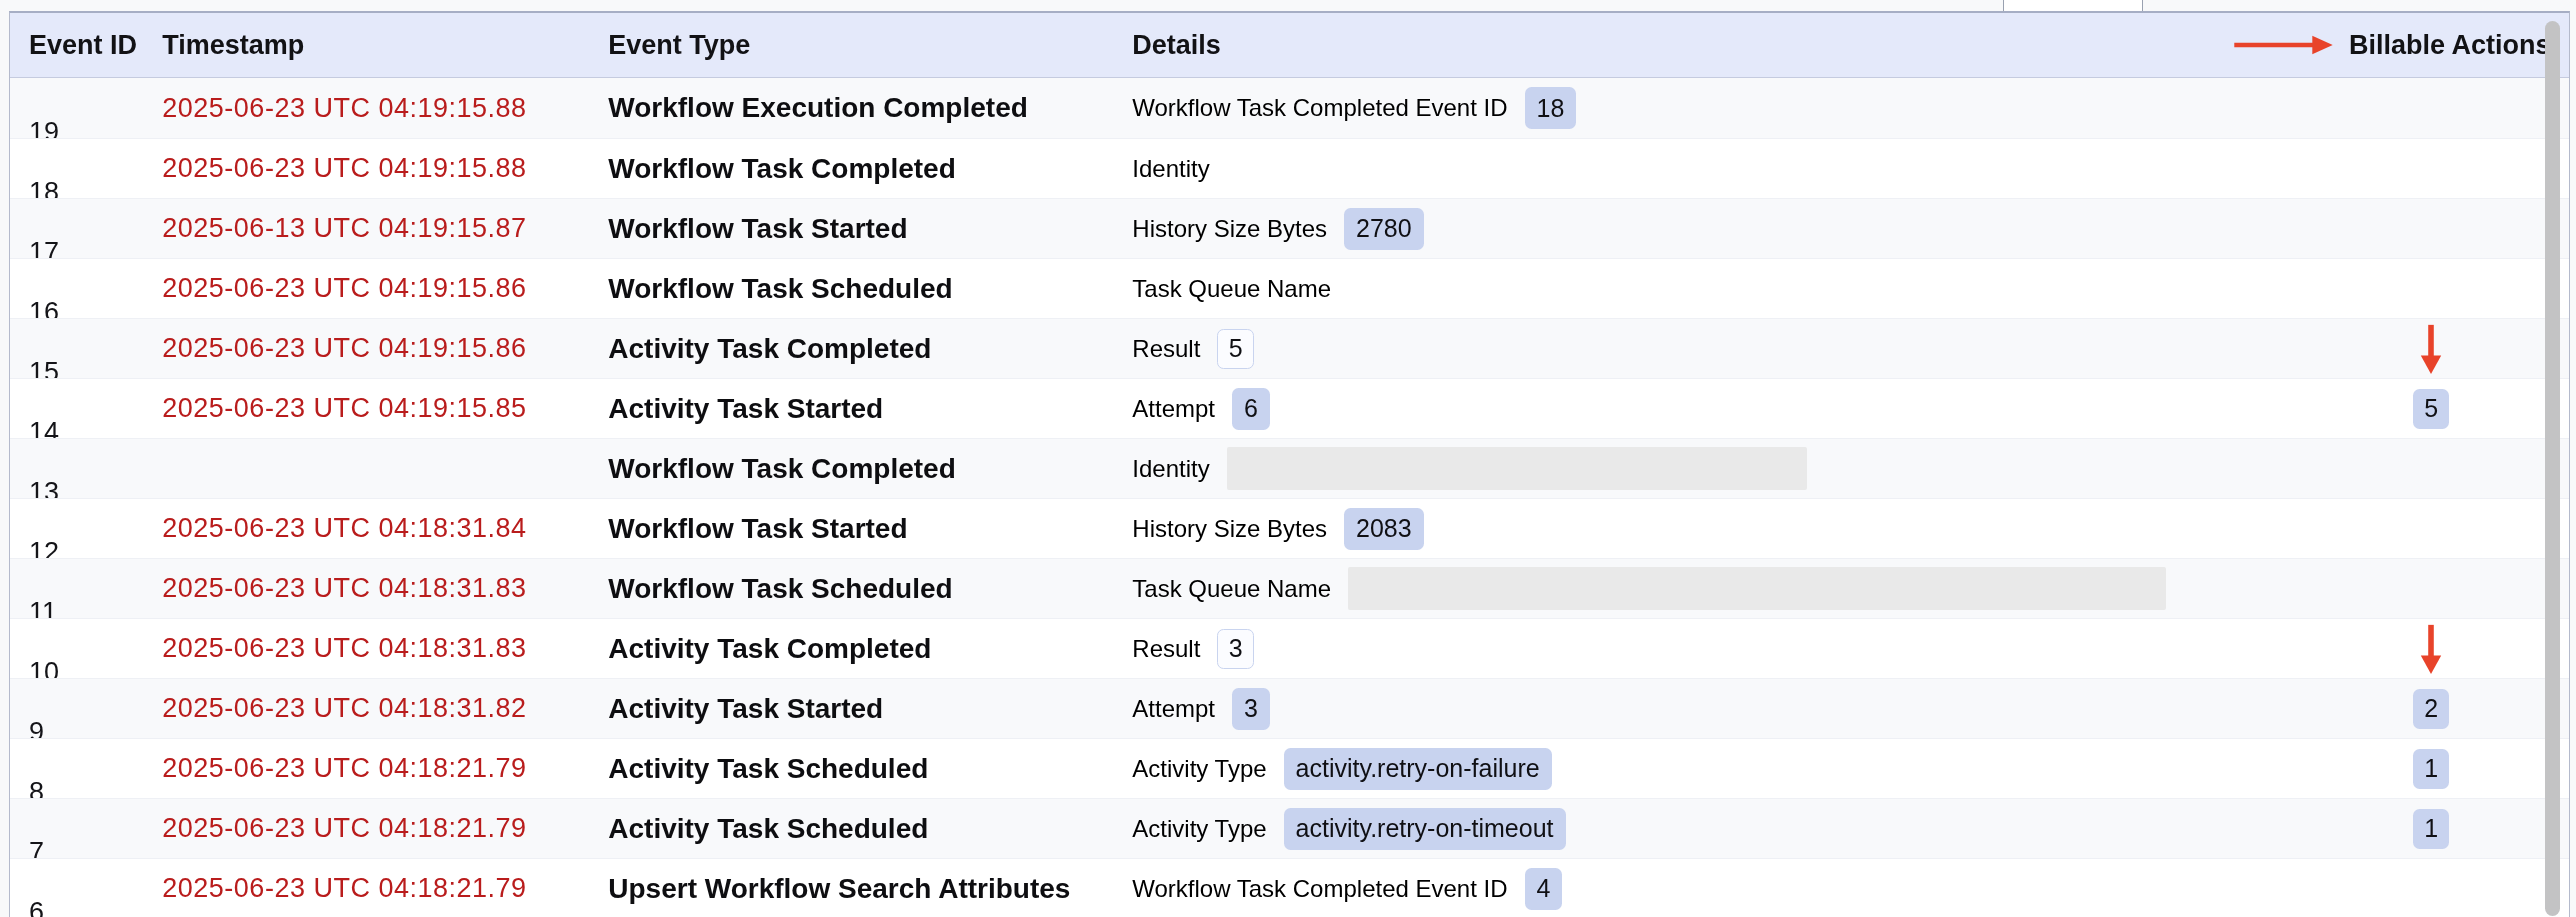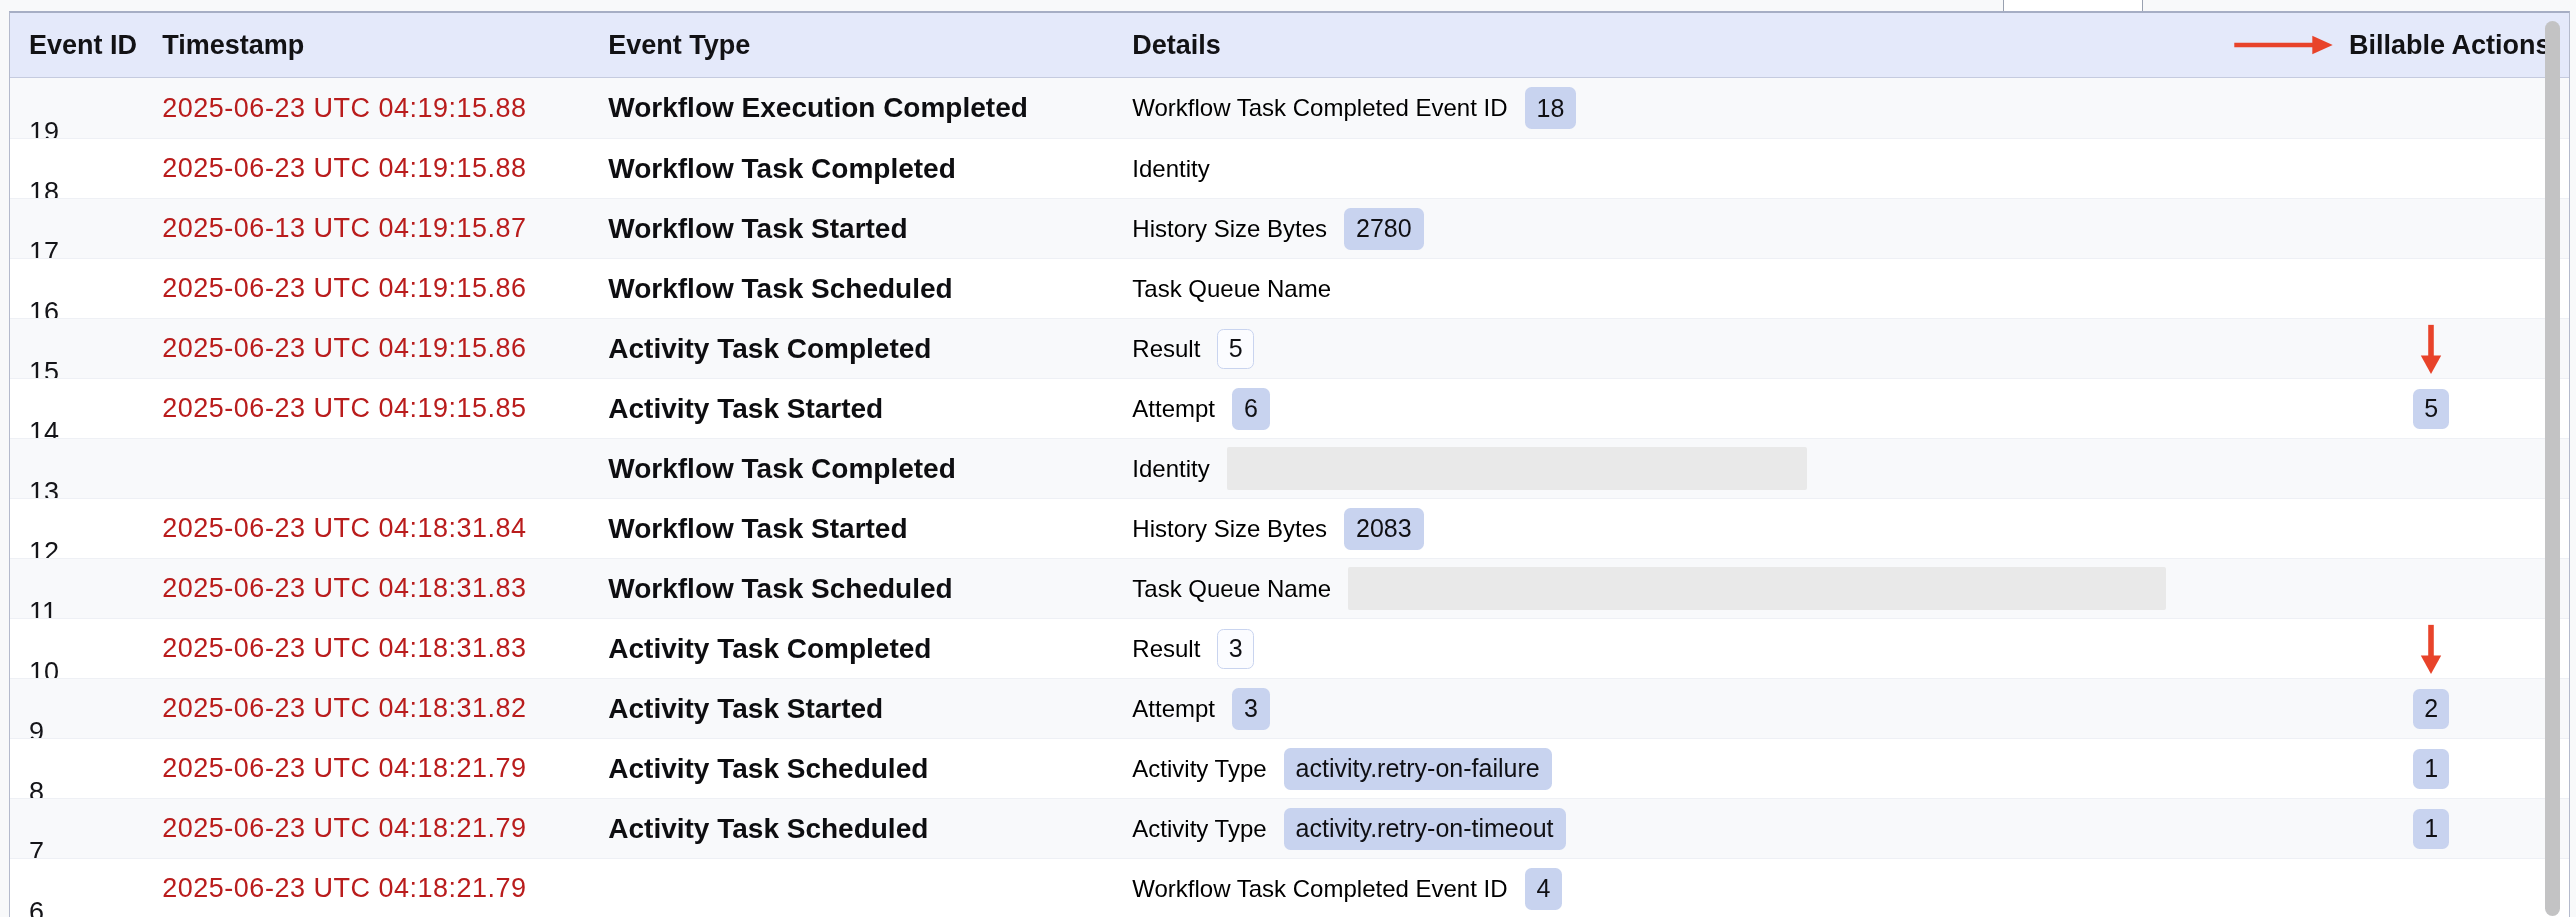--- a/index.html
+++ b/index.html
@@ -340,20 +340,23 @@
       </div>
     </div>
 
     <div class="row">
       <div class="cell c-id">
           <a class="evt-id">6</a>
         </div>
       <div class="cell c-ts">
           <span class="ts">2025-06-23 UTC 04:18:21.79</span>
         </div>
+      <div class="cell c-type">
+          <span class="etype">Upsert Workflow Search Attributes</span>
+        </div>
       <div class="cell c-details">
         <span class="dlabel">Workflow Task Completed Event ID</span>
         <span class="badge">4</span>
       </div>
       <div class="cell c-billable"></div>
     </div>
 
   </div>
 
   <div class="scroll-thumb"></div>

